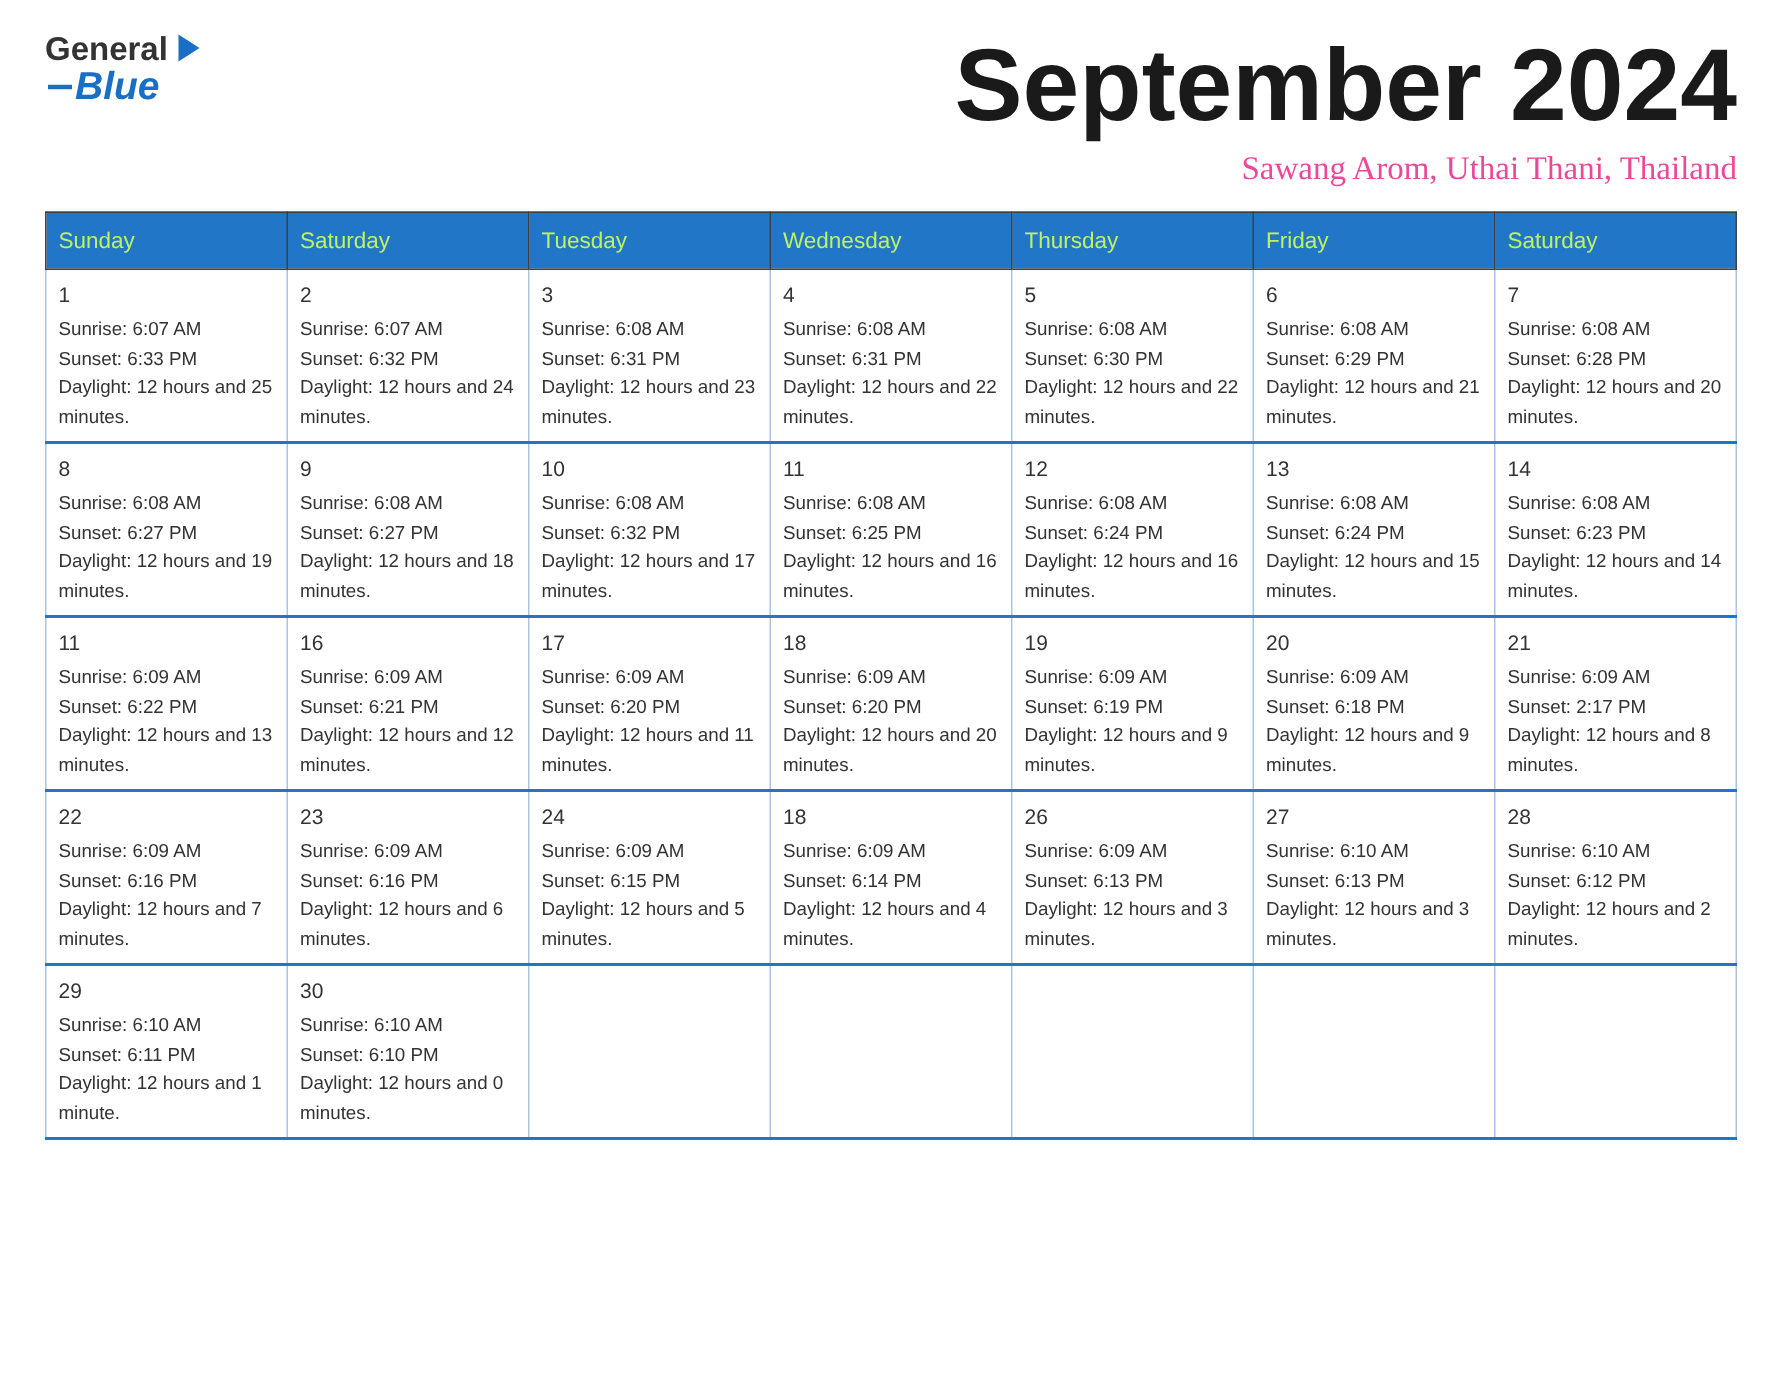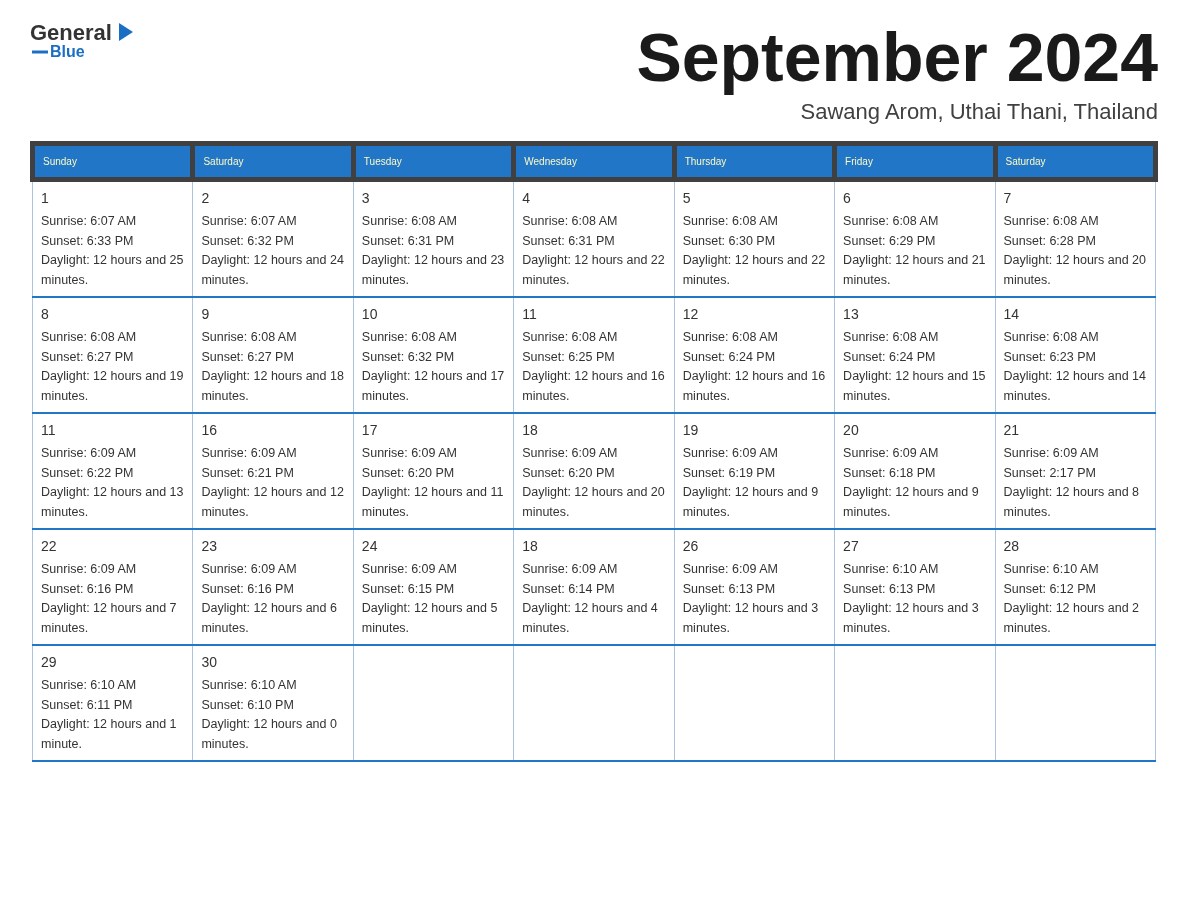--- a/index.html
+++ b/index.html
@@ -21,51 +21,53 @@
       display: flex;
       align-items: flex-end;
       gap: 4px;
     }
     .logo-text-general {
       font-size: 22px;
       font-weight: bold;
       color: #333;
     }
     .logo-text-blue {
-      font-size: 16px;
+      font-size: 26px;
       font-weight: bold;
       color: #1a6fc4;
+      font-style: italic;
     }
     .title-section {
       text-align: right;
     }
     .month-title {
       font-size: 68px;
       font-weight: bold;
       color: #1a1a1a;
       line-height: 1.1;
     }
     .subtitle {
       font-size: 22px;
-      color: #404040;
+      color: #ec4899;
       margin-top: 4px;
+      font-family: Liberation Serif, serif;
     }
     table {
       width: 100%;
       border-collapse: collapse;
       font-size: 13px;
     }
     thead tr th {
       background-color: #2176c7;
-      color: #fef9c3;
+      color: #bef264;
       padding: 10px 8px;
       text-align: left;
-      font-size: 10px;
+      font-size: 15px;
       font-weight: normal;
-      border: 5px solid #404040;
+      border: 1px solid #404040;
     }
     tbody tr td {
       border: 1px solid #aac4e0;
       vertical-align: top;
       padding: 6px 8px;
       width: 14.28%;
       min-height: 90px;
       line-height: 1.5;
     }
     tbody tr {

